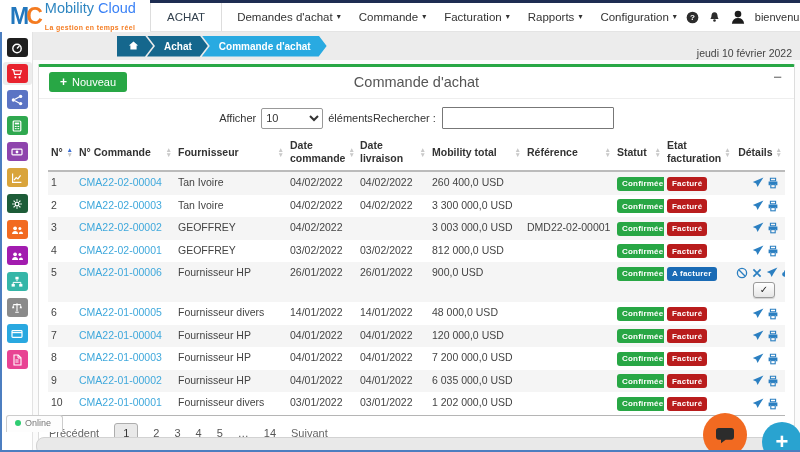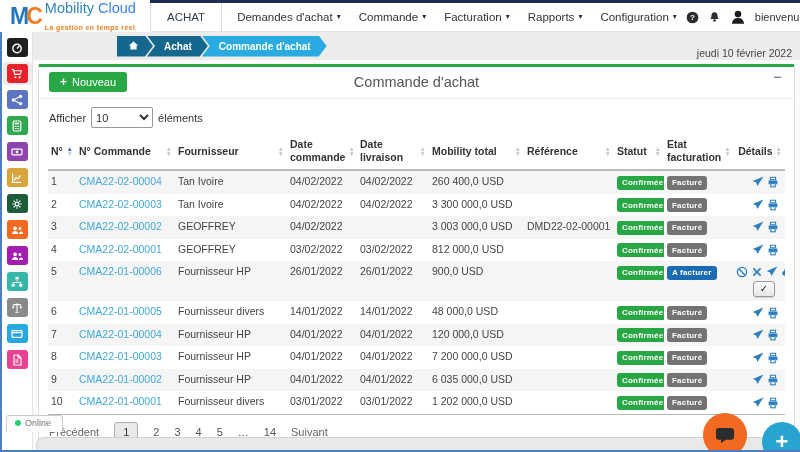--- a/index.html
+++ b/index.html
@@ -40,39 +40,39 @@
   .crumb svg{width:11px;height:11px}
   .bc-date{margin-left:auto;font-size:10.5px;color:#444;align-self:flex-end;padding-bottom:1px}
   
   .content{flex:1;background:#fbfbfb;padding:4px 5px 0;min-height:0}
   .panel{background:#fff;border:1px solid #ddd;border-top:3px solid #28a745;border-radius:2px}
   .panel-head{height:32px;position:relative;border-bottom:1px solid #eee}
   .btn-new{position:absolute;left:10px;top:5px;background:#28a745;color:#fff;border:none;border-radius:3px;font-size:11px;padding:4px 11px;display:flex;align-items:center;gap:5px;cursor:pointer;font-family:inherit}
   .btn-new .plus{font-weight:bold;font-size:12px;line-height:1}
   .panel-title{text-align:center;line-height:31px;font-size:14.5px;color:#555}
   .collapse-btn{position:absolute;right:12px;top:1px;font-size:15px;color:#666;cursor:pointer}
-  .controls{display:flex;align-items:center;justify-content:flex-start;padding:8px 10px 5px;font-size:11px;color:#333}
+  .controls{display:flex;align-items:center;justify-content:center;padding:8px 10px 5px;font-size:11px;color:#333}
   .ctrl-left{display:flex;align-items:center;gap:5px}
   select.page-size{width:62px;height:21px;font-size:11px;border:1px solid #999;border-radius:2px;background:#fff;color:#333;font-family:inherit}
   .ctrl-right{display:flex;align-items:center;gap:6px}
   input.search{width:172px;height:22px;border:1px solid #777;border-radius:1px;padding:0 4px;font-size:11px;font-family:inherit}
   
   table.grid{width:calc(100% - 18px);margin:2px 9px 0;border-collapse:collapse;table-layout:fixed;font-size:10.5px;color:#444}
   thead th{font-weight:bold;color:#333;text-align:left;padding:3px 3px 5px;border-bottom:2px solid #bbb;vertical-align:middle;line-height:1.25;cursor:pointer}
   .th-inner{display:flex;align-items:center;justify-content:space-between;gap:3px}
   .th-inner.right{justify-content:flex-end}
   .sort{display:flex;flex-direction:column;flex:none}
   .sort i{font-style:normal;display:block;height:5px;font-size:6.5px;color:#c9c9c9;line-height:5px}
   .sort i.on{color:#3b6fd4}
   tbody td{padding:4px 3px;vertical-align:top;overflow:hidden;white-space:nowrap}
   tbody tr:nth-child(odd){background:#f5f5f5}
   tbody tr:last-child td{border-bottom:1px solid #b5b5b5}
   a.link{color:#41a9dc;text-decoration:none;cursor:pointer}
   .badge{display:inline-block;color:#fff;font-size:8px;font-weight:bold;padding:2.5px 5px;border-radius:3px;letter-spacing:.2px}
-  .b-green{background:#28a745}.b-orange{background:#737373}.b-blue{background:#1a6bb5}
+  .b-green{background:#28a745}.b-orange{background:#b91c1c}.b-blue{background:#1a6bb5}
   td.actions{text-align:right;padding-right:6px}
   .act{display:inline-block;width:12px;height:12px;color:#2b7fc1;margin-left:3px;cursor:pointer;vertical-align:middle}
   .act svg{width:12px;height:12px;display:block}
   .validate-btn{display:inline-block;margin:3px 4px 0 0;width:22px;height:16px;border:1px solid #9a9a9a;border-radius:3px;background:linear-gradient(#fff,#e6e6e6);text-align:center;line-height:14px;font-size:10px;color:#222;cursor:pointer;box-shadow:0 1px 1px rgba(0,0,0,.15)}
   
   .panel-foot{display:flex;align-items:center;justify-content:space-between;padding:7px 10px 8px;font-size:11px;color:#333}
   .pagination{display:flex;align-items:center;gap:15px;color:#666}
   .page{cursor:pointer;color:#555}
   .page.active{border:1px solid #adadad;background:#e9e9e9;padding:3px 8px;border-radius:3px;color:#333}
   .page-nav{color:#666;cursor:pointer}
@@ -296,20 +296,24 @@
             <div class="panel-title">Commande d'achat</div>
             <span class="collapse-btn">−</span>
           </div>
 
           <div class="controls">
             <div class="ctrl-left">
               <span>Afficher</span>
               <select class="page-size" id="page-size"><option>10</option></select>
               <span>éléments</span>
             </div>
+            <div class="ctrl-right">
+              <span>Rechercher :</span>
+              <input class="search" type="text" value="" style="">
+            </div>
           </div>
 
           <table class="grid">
             <colgroup id="cols">
                 <col style="width:28px">
                 <col style="width:99px">
                 <col style="width:112px">
                 <col style="width:70px">
                 <col style="width:72px">
                 <col style="width:95px">

